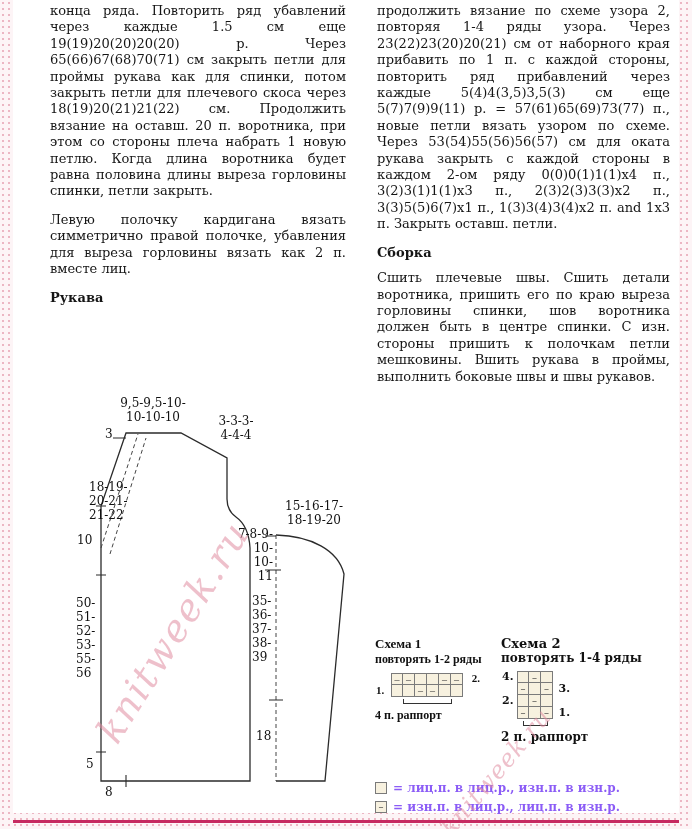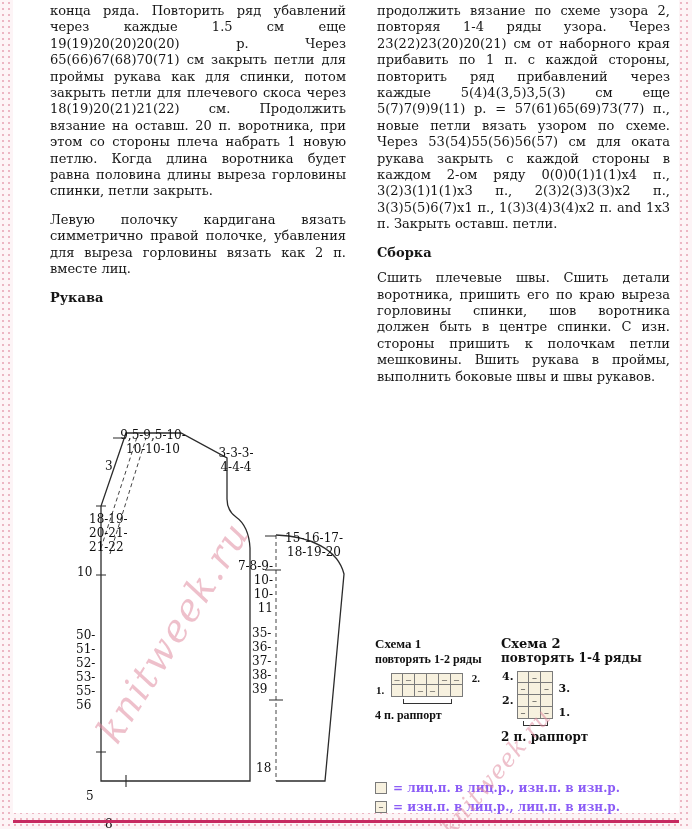--- a/index.html
+++ b/index.html
@@ -13,21 +13,21 @@
   .bottom-line { position:absolute; left:13px; top:820px; width:666px; height:3px; background:#c62960; }
 
   .col { position:absolute; top:3px; font-size:13px; line-height:16.4px; color:#151515; }
   #col-left  { left:37px;  width:296px; }
   #col-right { left:364px; width:293px; }
   .col p { text-align:justify; margin-bottom:12px; }
   .col h3 { font-size:13px; font-weight:bold; margin:2px 0 9px 0; }
 
   svg.schem { position:absolute; left:0; top:0; pointer-events:none; }
 
-  .meas { position:absolute; font-size:12px; line-height:14px; white-space:pre-line; color:#111;margin-top:32px; }
+  .meas { position:absolute; font-size:12px; line-height:14px; white-space:pre-line; color:#111; }
 
   .chart { position:absolute; font-size:12px; color:#111; }
   .chart-title { font-weight:bold; font-size:13px; }
   .chart-sub   { font-weight:bold; font-size:12px; margin-bottom:6px; }
   .grid-area { position:relative; margin-left:16px; width:-moz-fit-content; width:fit-content; }
   .grid-row { display:flex; }
   .grid-cell { width:12px; height:12px; background:#f7f1df;
                border-right:1px solid #7a7a7a; border-bottom:1px solid #7a7a7a;
                font-size:10px; line-height:11px; text-align:center; color:#333; }
   .grid-row:first-child .grid-cell { border-top:1px solid #7a7a7a; }

